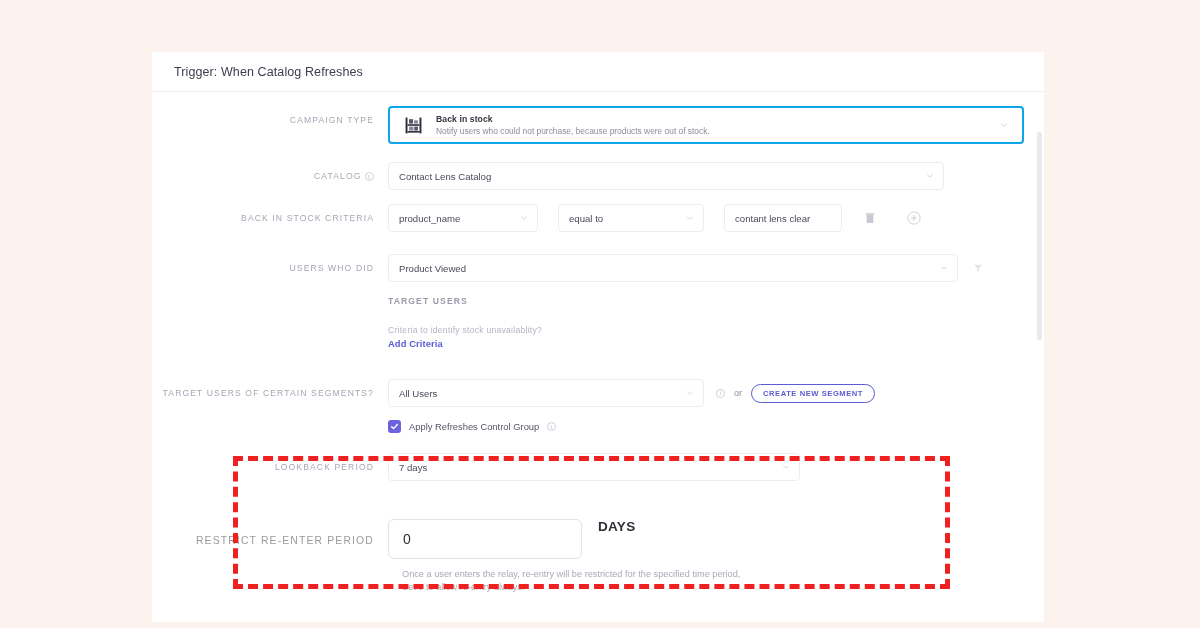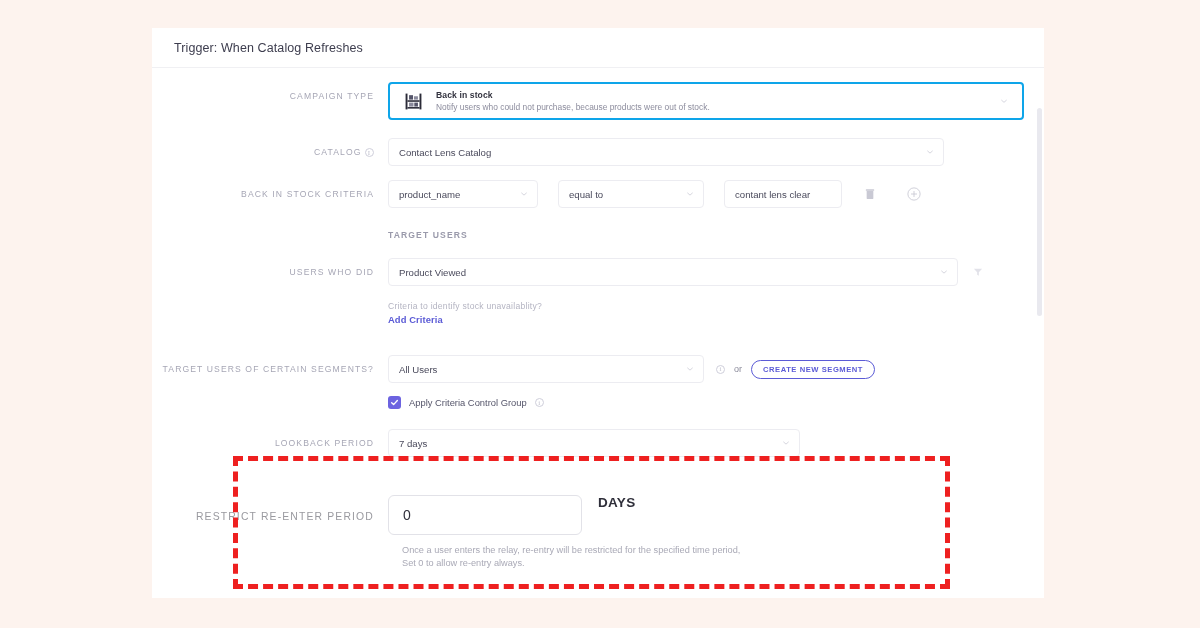--- a/index.html
+++ b/index.html
@@ -19,21 +19,21 @@
   .page {
     position: relative;
     width: 1200px;
     height: 628px;
   }
 
   
   .card {
     position: absolute;
     left: 152px;
-    top: 28px;
+    top: 52px;
     width: 892px;
     height: 570px;
     background: #ffffff;
     overflow: hidden;
   }
 
   .card-header {
     height: 40px;
     display: flex;
     align-items: center;
@@ -449,27 +449,20 @@
             <span class="icon-btn plus">
               <svg width="14" height="14" viewBox="0 0 16 16">
                 <circle cx="8" cy="8" r="7" fill="none" stroke="#c9c9d4" stroke-width="1"></circle>
                 <path d="M8 4.6 V11.4 M4.6 8 H11.4" stroke="#c9c9d4" stroke-width="1"></path>
               </svg>
             </span>
           </div>
         </div>
       </div>
 
-      <div class="row mb-18">
-        <div class="row-label"></div>
-        <div class="row-field">
-          <div class="section-heading">TARGET USERS</div>
-        </div>
-      </div>
-
       <div class="row mb-14">
         <div class="row-label">USERS WHO DID</div>
         <div class="row-field">
           <div style="display:flex; align-items:center;">
             <div class="select w-users">
               <span>Product Viewed</span>
               <span class="caret">
                 <svg width="8" height="8" viewBox="0 0 12 12">
                     <path d="M2 4.5 L6 8 L10 4.5" fill="none" stroke="#c5c5d2" stroke-width="1.1"></path>
                   </svg>
@@ -477,20 +470,27 @@
             </div>
             <span class="icon-btn" style="margin-left:12px;">
               <svg width="10" height="10" viewBox="0 0 12 12">
                 <path d="M1 2 H11 L7 6.4 V10.4 L5 9.2 V6.4 Z" fill="#e2e2e9"></path>
               </svg>
             </span>
           </div>
         </div>
       </div>
 
+      <div class="row mb-18">
+        <div class="row-label"></div>
+        <div class="row-field">
+          <div class="section-heading">TARGET USERS</div>
+        </div>
+      </div>
+
       <div class="row">
         <div class="row-label"></div>
         <div class="row-field">
           <div class="help-q">Criteria to identify stock unavailablity?</div>
           <div class="link">Add Criteria</div>
         </div>
       </div>
 
       <div class="row" style="margin-top:28px;">
         <div class="row-label wide">TARGET USERS OF CERTAIN SEGMENTS?</div>
@@ -508,21 +508,21 @@
             <span class="or-text">or</span>
             <span class="pill">CREATE NEW SEGMENT</span>
           </div>
 
           <div class="cb-line">
             <span class="checkbox">
               <svg width="9" height="9" viewBox="0 0 12 12">
                   <path d="M2.2 6.2 L4.8 8.8 L9.8 3.4" fill="none" stroke="#ffffff" stroke-width="1.8" stroke-linecap="round" stroke-linejoin="round"></path>
                 </svg>
             </span>
-            <span class="cb-label">Apply Criteria Control Group</span>
+            <span class="cb-label">Apply Refreshes Control Group</span>
             <span class="info"></span>
           </div>
         </div>
       </div>
 
       <div class="row" style="margin-top:20px;">
         <div class="row-label">LOOKBACK PERIOD</div>
         <div class="row-field">
           <div class="select w-lookback">
             <span>7 days</span>

